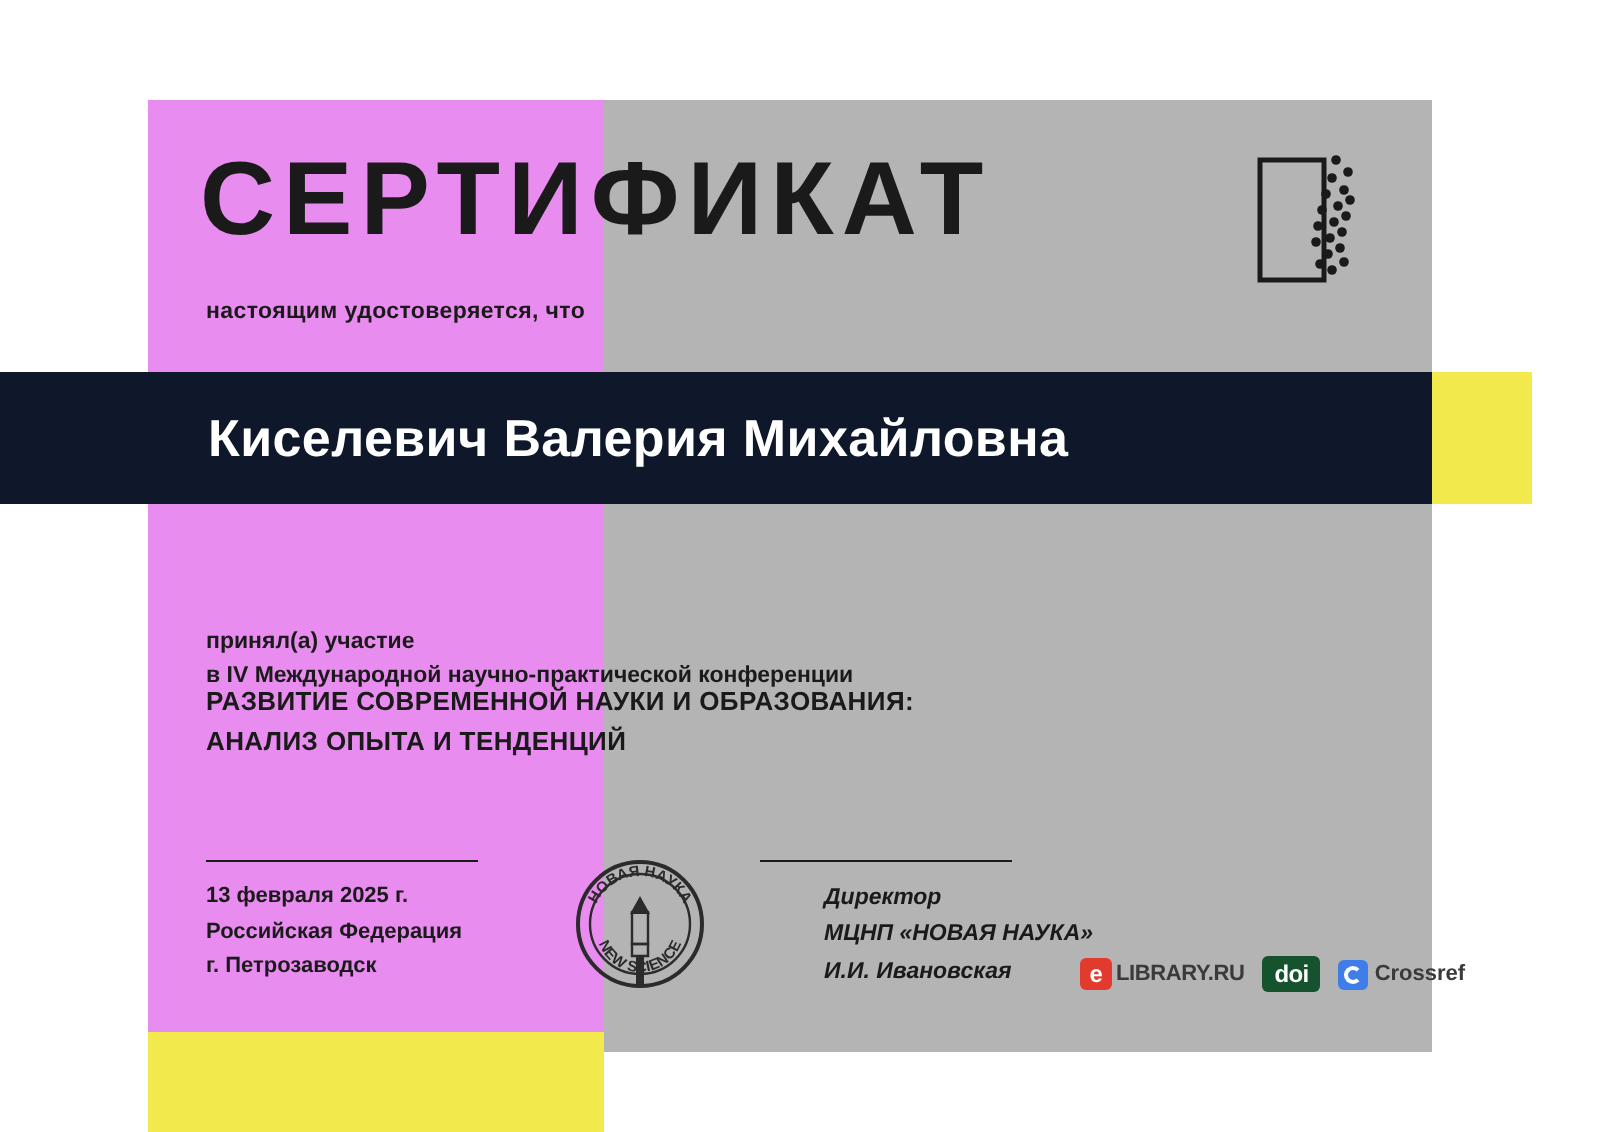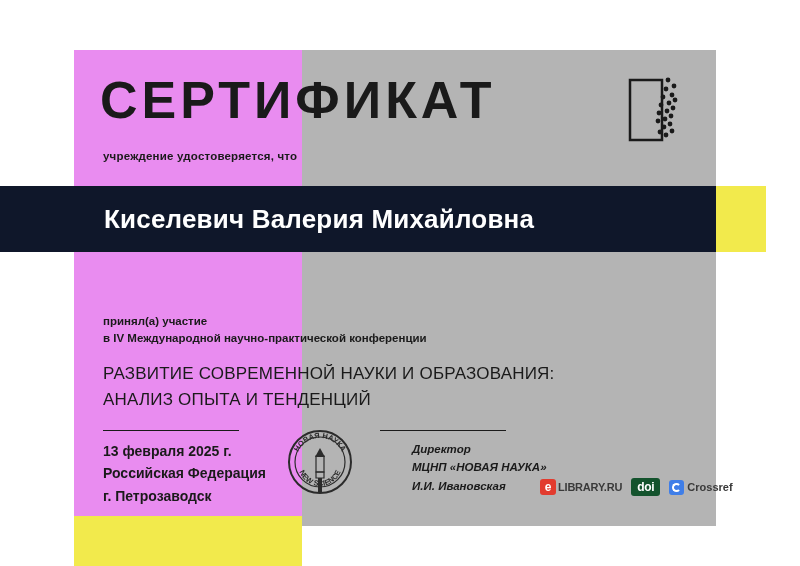--- a/index.html
+++ b/index.html
@@ -123,23 +123,23 @@
     left: 103px;
     top: 313px;
     font-size: 11.5px;
     font-weight: bold;
     color: #1a1a1a;
     line-height: 1.45;
   }
   .conf-title {
     position: absolute;
     left: 103px;
-    top: 361px;
-    font-size: 17px;
-    font-weight: normal;
+    top: 341px;
+    font-size: 13px;
+    font-weight: bold;
     color: #1a1a1a;
     line-height: 1.5;
     letter-spacing: 0.2px;
   }
 
   
   .rule-left {
     position: absolute;
     left: 103px;
     top: 430px;
@@ -152,21 +152,21 @@
     left: 380px;
     top: 430px;
     width: 126px;
     height: 1px;
     background: #1a1a1a;
   }
   .footer-left {
     position: absolute;
     left: 103px;
     top: 440px;
-    font-size: 14px;
+    font-size: 11px;
     font-weight: bold;
     color: #1a1a1a;
     line-height: 1.6;
   }
   .footer-right {
     position: absolute;
     left: 412px;
     top: 440px;
     font-size: 11.5px;
     font-weight: bold;
@@ -254,21 +254,21 @@
 <body>
 
 <div class="certificate">
 
   <div class="block-magenta"></div>
   <div class="block-gray"></div>
   <div class="block-yellow-right"></div>
   <div class="block-yellow-bottom"></div>
 
   <div class="title">СЕРТИФИКАТ</div>
-  <div class="subtitle">учреждение удостоверяется, что</div>
+  <div class="subtitle">настоящим удостоверяется, что</div>
 
   <div class="logo-mark">
     <svg width="66" height="72" viewBox="0 0 66 72" xmlns="http://www.w3.org/2000/svg">
       <path d="M8 6 H40 V66 H8 Z" fill="none" stroke="#1a1a1a" stroke-width="2.5"></path>
       <g fill="#1a1a1a">
         <circle cx="46" cy="6" r="2.4"></circle>
         <circle cx="52" cy="12" r="2.4"></circle>
         <circle cx="44" cy="15" r="2.4"></circle>
         <circle cx="50" cy="21" r="2.4"></circle>
         <circle cx="41" cy="23" r="2.4"></circle>

